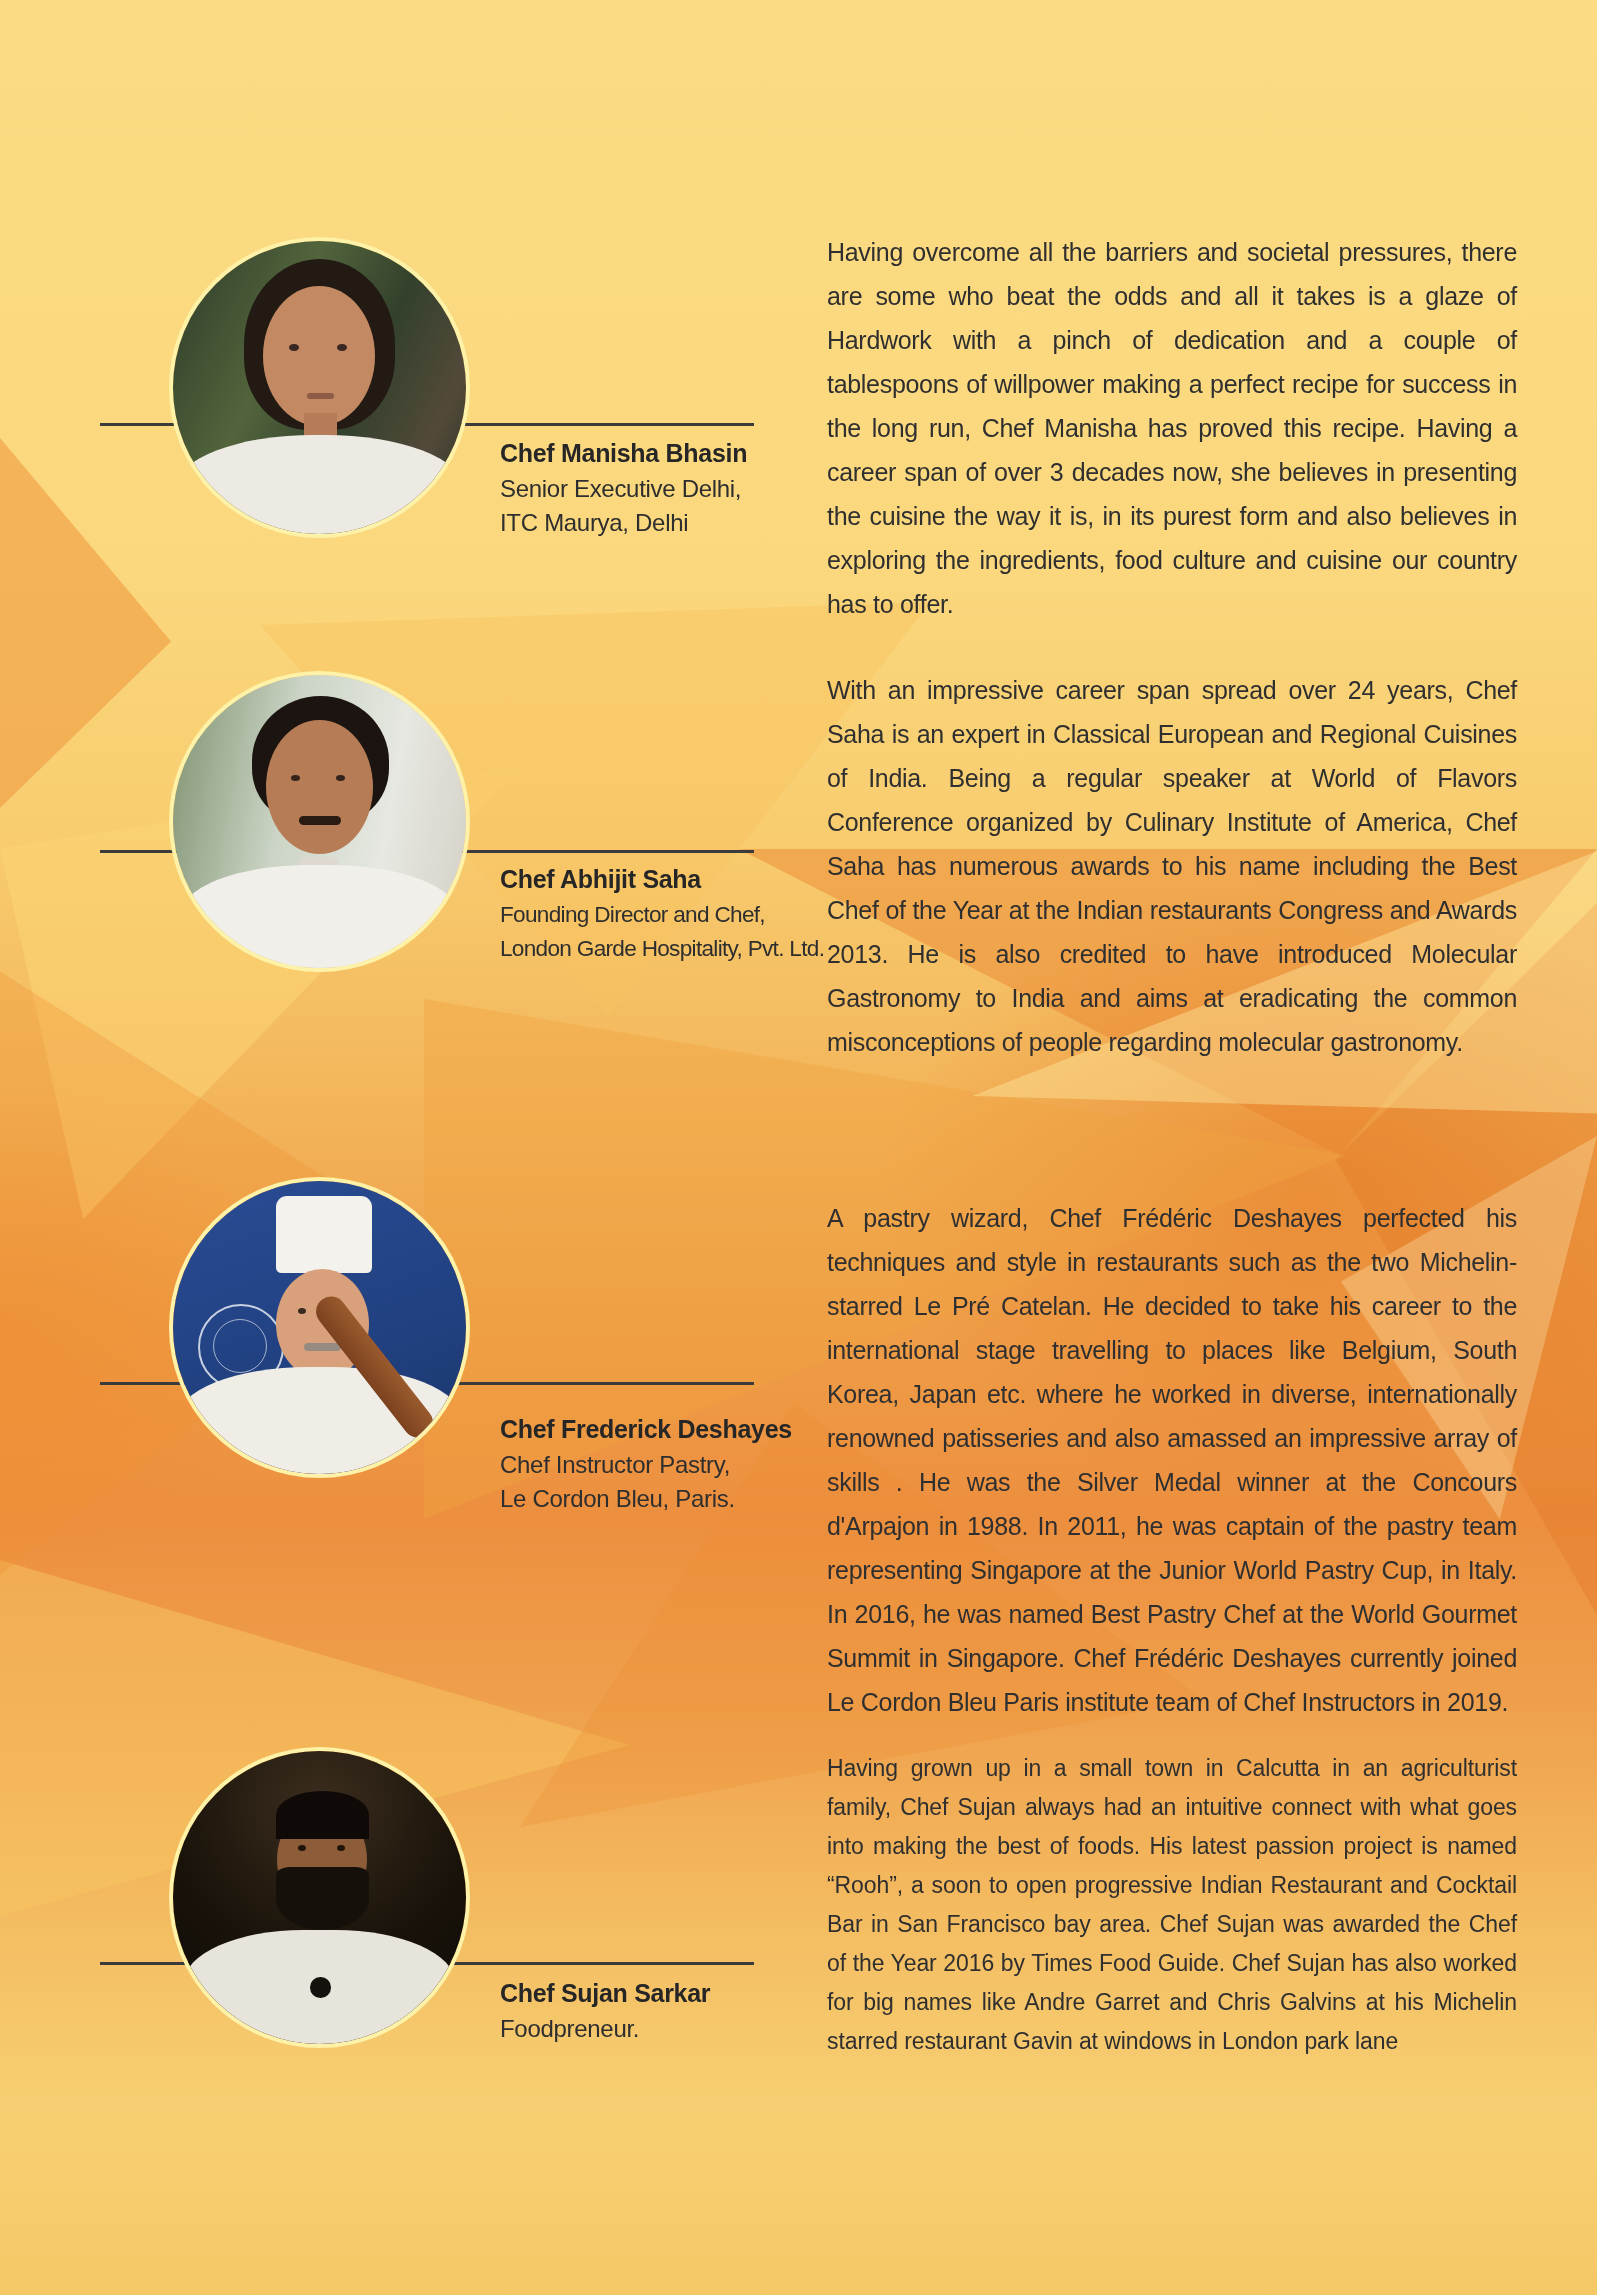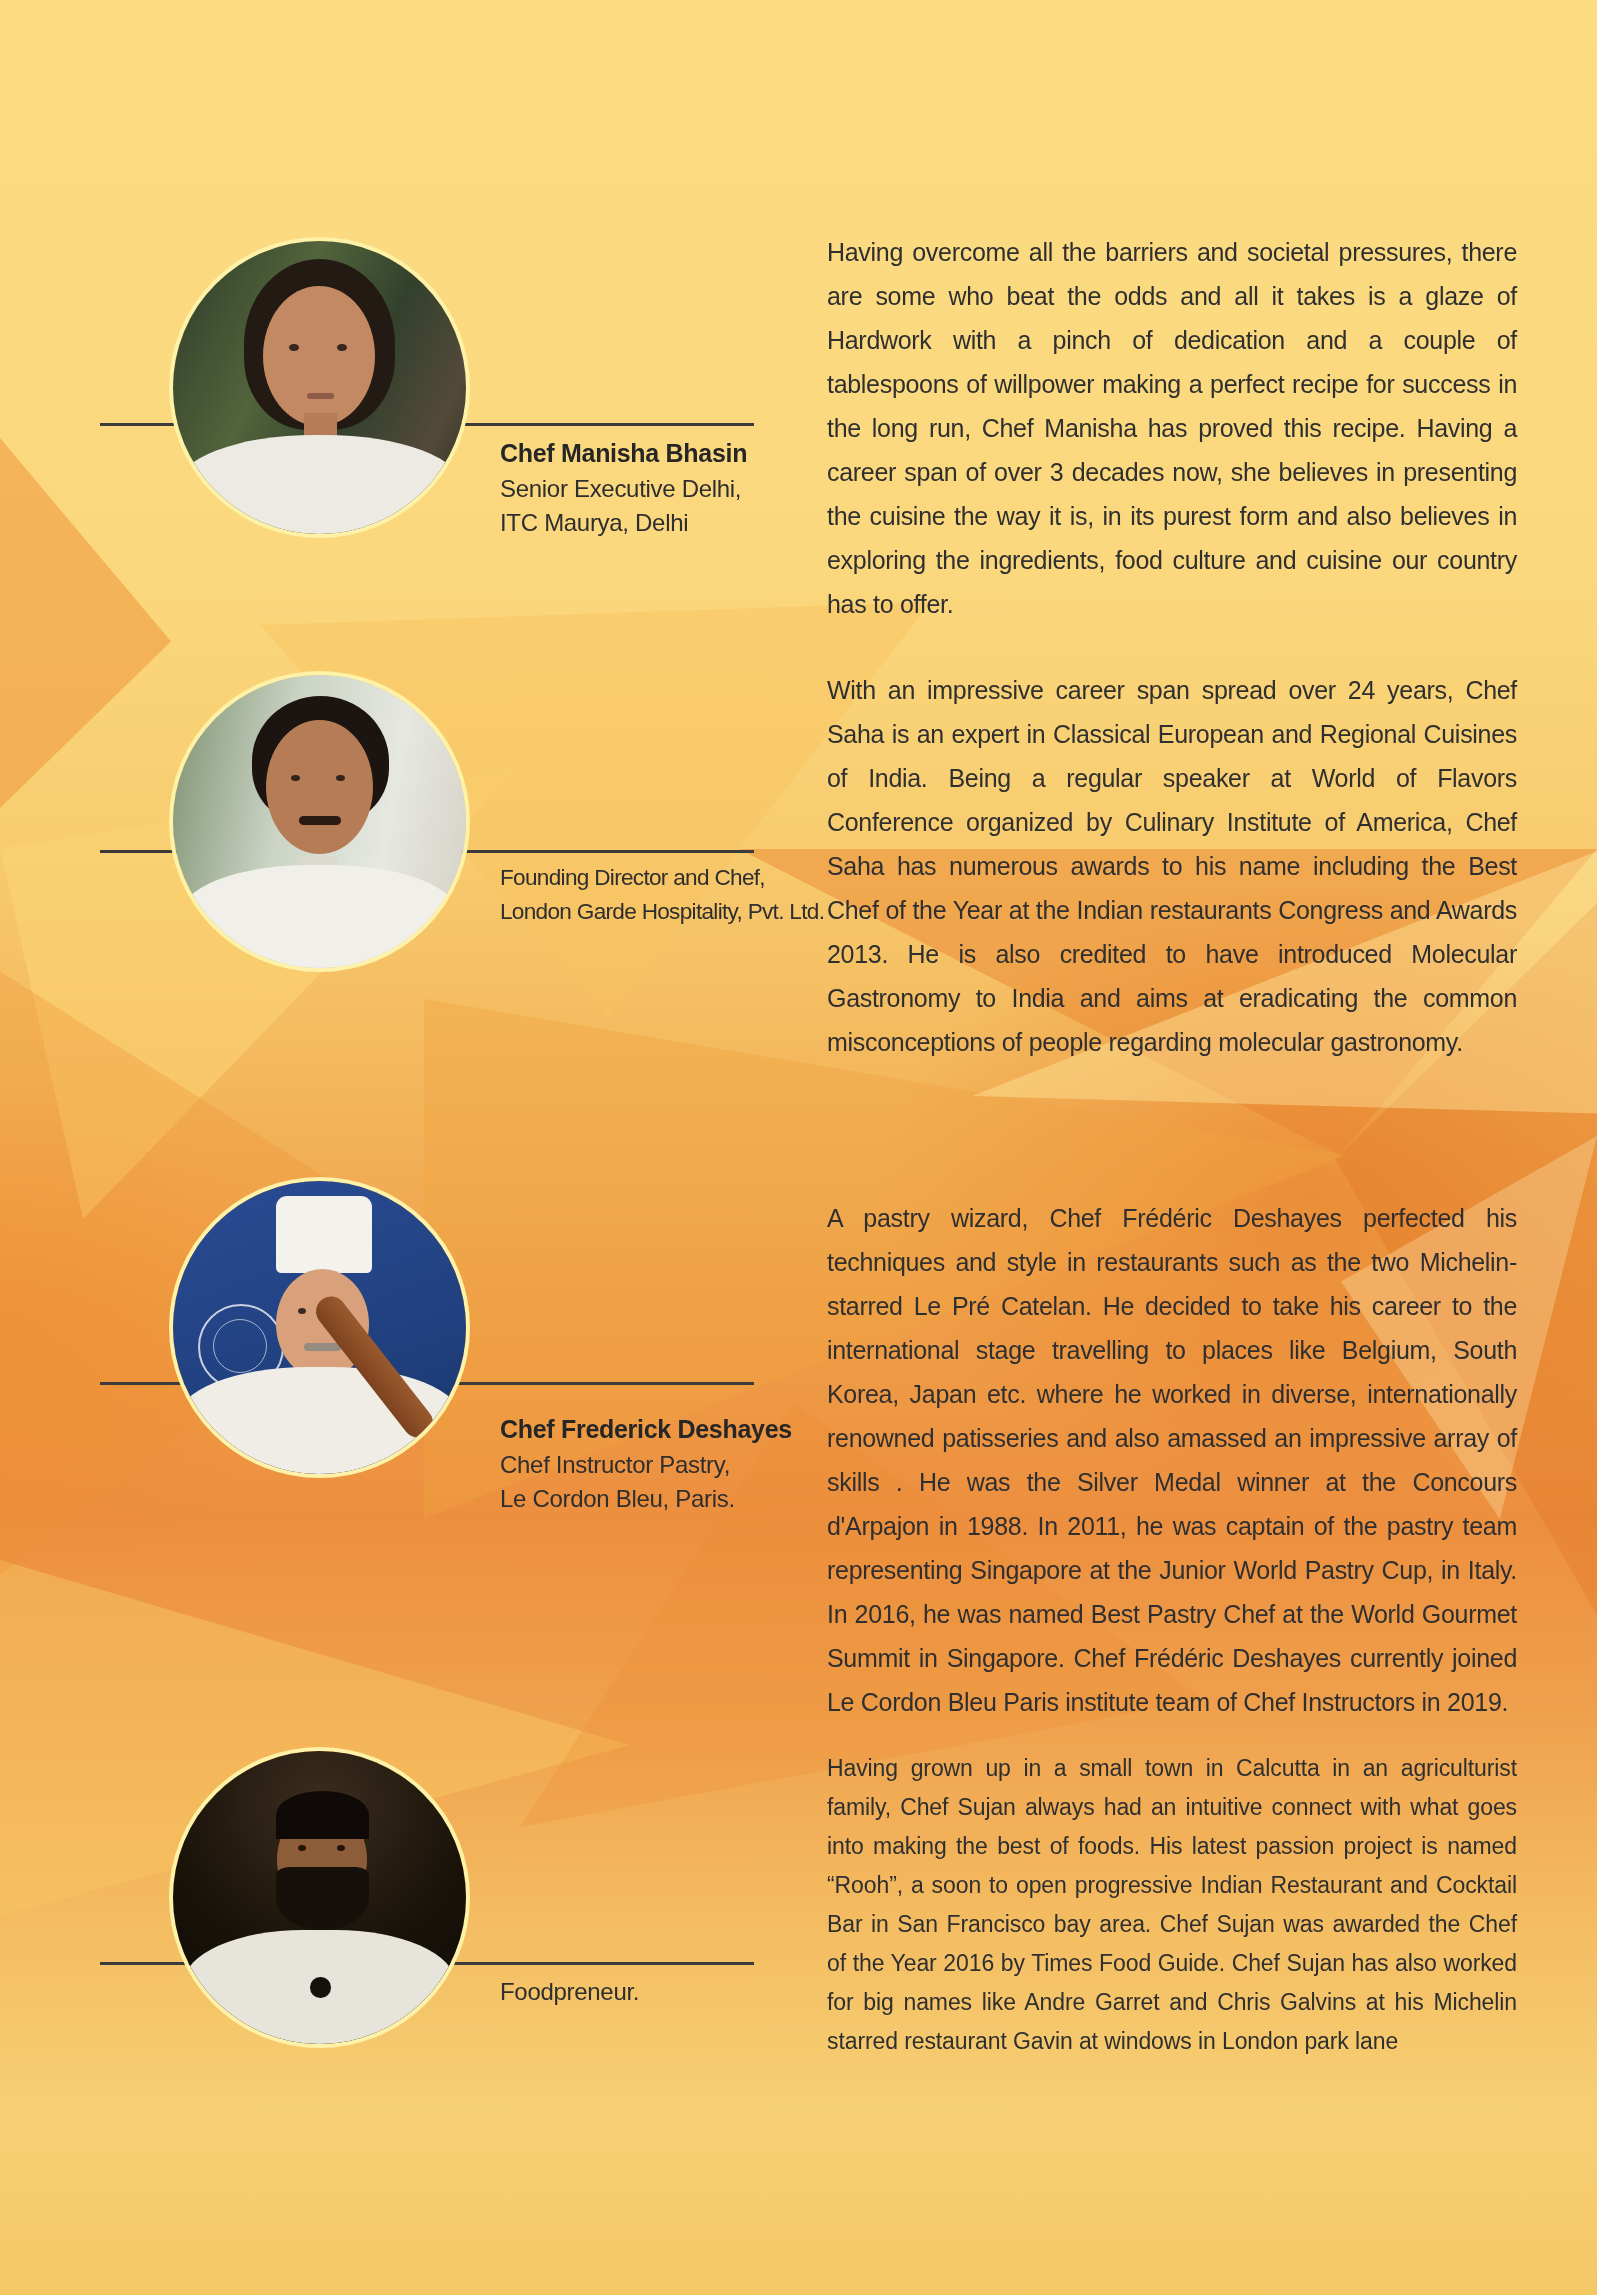--- a/index.html
+++ b/index.html
@@ -141,20 +141,21 @@
       <div class="p2-bg"></div>
       <div class="p2-hair"></div>
       <div class="p2-face"></div>
       <div class="p2-eye1"></div>
       <div class="p2-eye2"></div>
       <div class="p2-mou"></div>
       <div class="p2-collar"></div>
       <div class="p2-coat"></div>
     </div>
     <div class="nameblock nb2">
+      <div class="chef-name">Chef Abhijit Saha</div>
       <div class="chef-title">Founding Director and Chef,</div>
       <div class="chef-title">London Garde Hospitality, Pvt. Ltd.</div>
     </div>
     <div class="bio bio2">With an impressive career span spread over 24 years, Chef Saha is an expert in Classical European and Regional Cuisines of India. Being a regular speaker at World of Flavors Conference organized by Culinary Institute of America, Chef Saha has numerous awards to his name including the Best Chef of the Year at the Indian restaurants Congress and Awards 2013. He is also credited to have introduced Molecular Gastronomy to India and aims at eradicating the common misconceptions of people regarding molecular gastronomy.</div>
   </div>
 
   <div class="row row3">
     <div class="rule rule3"></div>
     <div class="photo photo3">
       <div class="p3-bg"></div>
@@ -182,18 +183,19 @@
       <div class="p4-bg"></div>
       <div class="p4-face"></div>
       <div class="p4-hair"></div>
       <div class="p4-beard"></div>
       <div class="p4-eye1"></div>
       <div class="p4-eye2"></div>
       <div class="p4-coat"></div>
       <div class="p4-watch"></div>
     </div>
     <div class="nameblock nb4">
+      <div class="chef-name">Chef Sujan Sarkar</div>
       <div class="chef-title">Foodpreneur.</div>
     </div>
     <div class="bio bio4 bio4p">Having grown up in a small town in Calcutta in an agriculturist family, Chef Sujan always had an intuitive connect with what goes into making the best of foods. His latest passion project is named “Rooh”, a soon to open progressive Indian Restaurant and Cocktail Bar in San Francisco bay area. Chef Sujan was awarded the Chef of the Year 2016 by Times Food Guide. Chef Sujan has also worked for big names like Andre Garret and Chris Galvins at his Michelin starred restaurant Gavin at windows in London park lane</div>
   </div>
 </div>
 
 
 </body></html>

